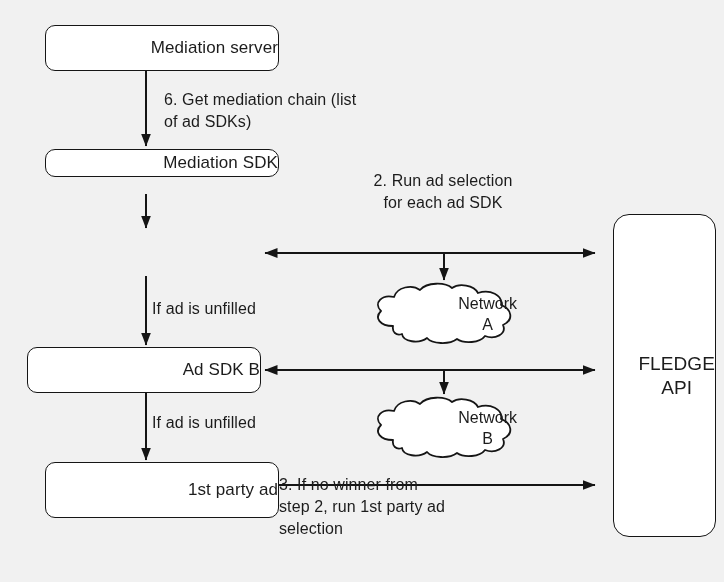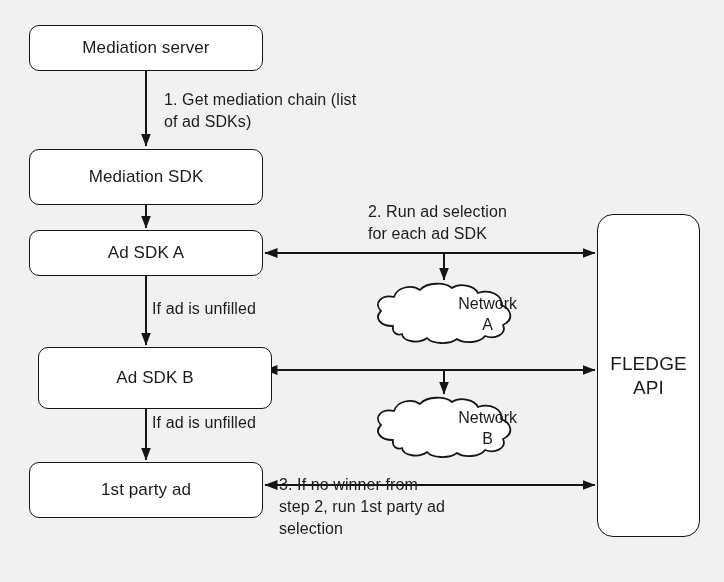--- a/index.html
+++ b/index.html
@@ -28,24 +28,25 @@
     stroke:var(--line);
     stroke-width:2;
     fill:none;
   }
   .arrowhead{ fill:var(--line); }
   .node{
     position:absolute;
     background:var(--node-fill);
     border:1.5px solid var(--line);
     border-radius:10px;
-    display:flex;align-items:center;justify-content:center;
+    display:flex;align-items:center;justify-content:flex-end;
     font-size:17px;
     letter-spacing:.1px;
     box-sizing:border-box;
+    margin-left:16px;
   }
   .node .node-label{white-space:pre-line;text-align:center;}
   .node.fledge{
     border-radius:16px;
     font-size:19px;
     line-height:24px;
   }
   .cloud{
     position:absolute;
     display:flex;align-items:center;justify-content:flex-end;
@@ -61,21 +62,21 @@
     position:relative;
     font-size:16px;line-height:21px;
     text-align:center;white-space:pre-line;
   }
   .ann{
     position:absolute;
     font-size:16px;line-height:22px;
     white-space:pre-line;
     letter-spacing:.1px;
   }
-  .ann.center{text-align:left;margin-top:31px;}
+  .ann.center{text-align:center;}
 </style>
 </head>
 <body>
 
 <div class="canvas">
 
   <svg class="wires" viewBox="0 0 724 582" aria-hidden="true">
     <defs>
       <marker id="ah" markerUnits="userSpaceOnUse" markerWidth="15" markerHeight="12" refX="12.5" refY="5" orient="auto-start-reverse">
         <path class="arrowhead" d="M0 0 L13 5 L0 10 Z"></path>
@@ -89,29 +90,26 @@
     <path class="wire" d="M265 370 L595 370" marker-start="url(#ah)" marker-end="url(#ah)"></path>
     <path class="wire" d="M265 485 L595 485" marker-start="url(#ah)" marker-end="url(#ah)"></path>
     <path class="wire" d="M444 253 L444 280" marker-end="url(#ah)"></path>
     <path class="wire" d="M444 370 L444 394" marker-end="url(#ah)"></path>
   </svg>
 
   <div class="node" style="left:29px;top:25px;width:234px;height:46px">
     <span class="node-label">Mediation server</span>
   </div>
 
-  <div class="node" style="left:29px;top:149px;width:234px;height:56px">
+  <div class="node" style="left:29px;top:149px;width:234px;height:28px">
     <span class="node-label">Mediation SDK</span>
   </div>
 
-  <div class="node" style="left:29px;top:230px;width:234px;height:46px">
-    <span class="node-label">Ad SDK A</span>
-  </div>
 
-  <div class="node" style="left:38px;top:347px;width:234px;height:62px">
+  <div class="node" style="left:11px;top:347px;width:234px;height:46px">
     <span class="node-label">Ad SDK B</span>
   </div>
 
   <div class="node" style="left:29px;top:462px;width:234px;height:56px">
     <span class="node-label">1st party ad</span>
   </div>
 
   <div class="node fledge" style="left:597px;top:214px;width:103px;height:323px">
     <span class="node-label">FLEDGE
 API</span>
@@ -126,21 +124,21 @@
   </div>
 
   <div class="cloud" style="left:372px;top:396px;width:145px;height:63px">
     <svg viewBox="0 0 145 63" aria-hidden="true">
       <path class="cloud-shape" d="M21 44 C8 44 2 36 9 29 C1 21 10 12 22 15 C25 5 40 2 48 8 C55 0 73 0 80 6 C87 1 102 3 106 11 C118 7 131 13 129 23 C140 27 142 38 131 43 C135 52 123 58 113 54 C108 61 92 62 85 57 C77 63 60 62 55 56 C47 62 31 60 30 52 C24 54 20 50 21 44 Z"></path>
     </svg>
     <div class="cloud-label">Network
 B</div>
   </div>
 
-  <div class="ann" style="left:164px;top:89px">1. Get mediation chain (list
+  <div class="ann" style="left:164px;top:89px">6. Get mediation chain (list
 of ad SDKs)</div>
 
   <div class="ann center" style="left:368px;top:170px;width:150px">2. Run ad selection
 for each ad SDK</div>
 
   <div class="ann" style="left:152px;top:298px">If ad is unfilled</div>
 
   <div class="ann" style="left:152px;top:412px">If ad is unfilled</div>
 
   <div class="ann" style="left:279px;top:474px">3. If no winner from

